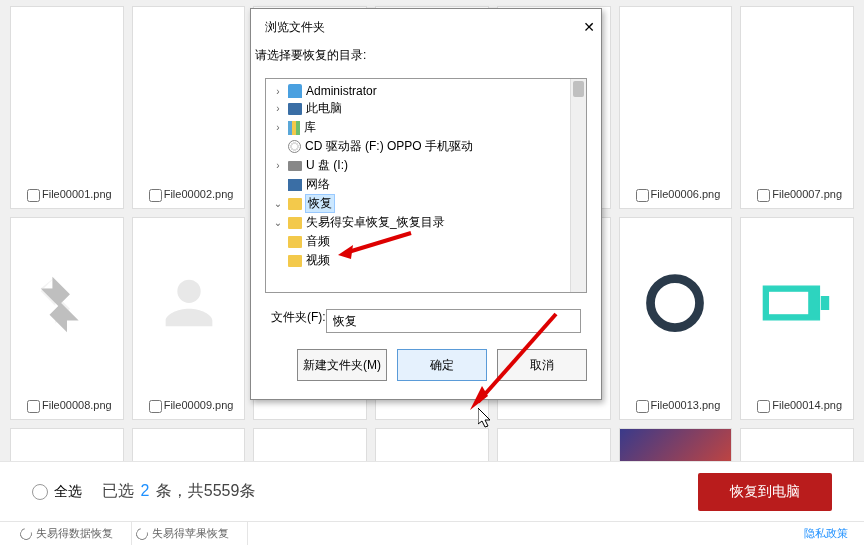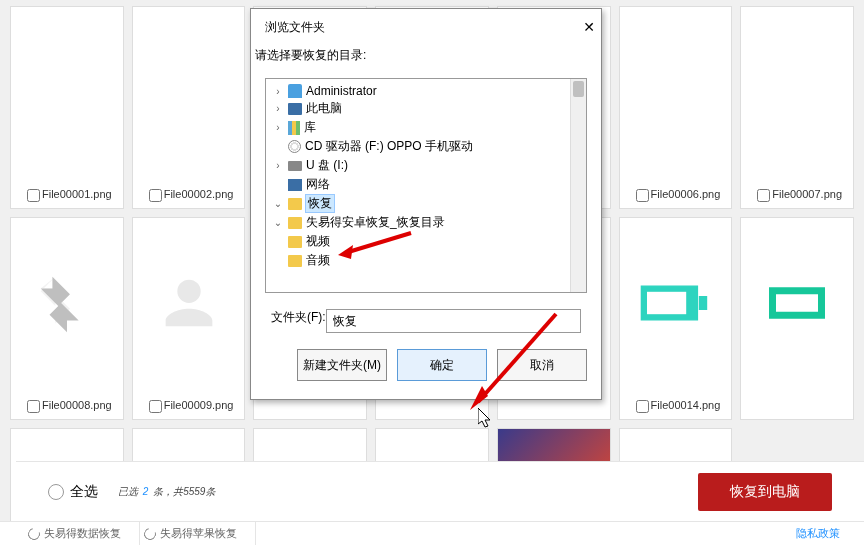--- a/index.html
+++ b/index.html
@@ -6,28 +6,28 @@
   body { width: 864px; height: 545px; background: #f0f0f0; position: relative; overflow: hidden; font-size: 12px; }
 
   .grid { display: grid; grid-template-columns: repeat(7, 1fr); gap: 8px; padding: 6px 10px 0 10px; }
   .card { background: #fff; border: 1px solid #ddd; height: 203px; position:relative;}
   .card .thumb { width:100%; height:170px; display:flex; align-items:center; justify-content:center; overflow:hidden; }
   .card .cap { position:absolute; left:0; right:0; bottom:6px; font-size:11px; color:#333; text-align:left; padding-left:16px; }
   .card .cap input { vertical-align:middle; margin-right:2px; }
 
   .thumb svg { width:70px; height:70px; }
 
-  .bottom-bar { position:absolute; bottom:24px; left:16px; right:0; height:60px; background:#fff; border-top:1px solid #e5e5e5; display:flex; align-items:center; padding:0 32px; }
+  .bottom-bar { position:absolute; bottom:24px; left:0; right:0; height:60px; background:#fff; border-top:1px solid #e5e5e5; display:flex; align-items:center; padding:0 32px; }
   .select-all { display:flex; align-items:center; gap:6px; font-size:14px; }
   .select-all .circle { width:16px; height:16px; border:1.5px solid #999; border-radius:50%; }
-  .count { margin-left:20px; font-size:10px; color:#444;font-style:italic; }
+  .count { margin-left:20px; font-size:16px; color:#444; }
   .count .blue { color:#1e90ff; margin:0 2px; }
   .recover-btn { margin-left:auto; background:#b91c1c; color:#fff; border:none; padding:10px 32px; font-size:14px; border-radius:2px; cursor:pointer; }
 
-  .footer { position:absolute; bottom:0; left:0; right:0; height:24px; border-top:1px solid #e5e5e5; background:#fff; display:flex; align-items:center; font-size:11px; color:#666; padding:0 24px; }
+  .footer { position:absolute; bottom:0; left:0; right:0; height:24px; border-top:1px solid #e5e5e5; background:#fff; display:flex; align-items:center; font-size:11px; color:#666; padding:0 16px; }
   .footer .fitem { display:flex; align-items:center; gap:4px; padding:0 18px 0 4px; border-right:1px solid #e5e5e5; height:100%; }
   .footer .privacy { margin-left:auto; color:#1e90ff;font-family:Liberation Mono, monospace; }
   .refresh-icon { width:12px; height:12px; border:1.5px solid #888; border-radius:50%; border-top-color:transparent; transform:rotate(30deg); position:relative; }
 
   .dialog { position:absolute; left:250px; top:8px; width:352px; background:#fff; border:1px solid #888; box-shadow:2px 3px 6px rgba(0,0,0,0.3); z-index:100; }
   .dialog .titlebar { display:flex; align-items:center; padding:8px 2px 4px 14px; font-size:12px; }
   .dialog .titlebar .close { margin-left:auto; width:20px; height:20px; display:flex; align-items:center; justify-content:center; font-size:14px; cursor:pointer; }
   .dialog .subtitle { padding:6px 4px 4px; font-size:12px; }
   .dialog .tree-wrap { margin:10px 14px 0; border:1px solid #999; height:215px; overflow:hidden; position:relative; }
   .dialog .tree { font-size:12px; padding:4px 0; }
@@ -95,20 +95,28 @@
           <path fill="#e8e8e8" d="M12 4a4 4 0 110 8 4 4 0 010-8zm0 10c4 0 8 2 8 4v2H4v-2c0-2 4-4 8-4z"></path>
         </svg>
       </div>
       <div class="cap"><input type="checkbox" style=""><span>File00009.png</span></div>
     </div>
   <div class="card"></div>
   <div class="card"></div>
   <div class="card"></div>
   <div class="card">
       <div class="thumb">
+        <svg viewBox="0 0 40 40">
+          <circle cx="20" cy="20" r="14" fill="none" stroke="#2a3a4a" stroke-width="5"></circle>
+        </svg>
+      </div>
+      <div class="cap"><input type="checkbox" style=""><span>File00013.png</span></div>
+    </div>
+  <div class="card">
+      <div class="thumb">
         <svg viewBox="0 0 50 26">
           <rect x="1" y="1" width="40" height="24" fill="#2dd4bf" stroke="#2dd4bf"></rect>
           <rect x="42" y="8" width="6" height="10" fill="#2dd4bf"></rect>
           <rect x="5" y="5" width="28" height="16" fill="#fff"></rect>
         </svg>
       </div>
       <div class="cap"><input type="checkbox" style=""><span>File00014.png</span></div>
     </div>
 
   <div class="card">
@@ -190,26 +198,26 @@
           <span class="sel">恢复</span>
         </div>
       <div class="row indent-1">
           <span class="arrow">⌄</span>
           <span class="folder"></span>
           <span>失易得安卓恢复_恢复目录</span>
         </div>
       <div class="row indent-2">
           <span class="arrow"></span>
           <span class="folder"></span>
+          <span>音频</span>
+        </div>
+      <div class="row indent-2">
+          <span class="arrow"></span>
+          <span class="folder"></span>
           <span>视频</span>
-        </div>
-      <div class="row indent-2">
-          <span class="arrow"></span>
-          <span class="folder"></span>
-          <span>音频</span>
         </div>
     </div>
     <div class="scroll">
         <div class="thumb"></div>
       </div>
   </div>
   <div class="field">
     <span>文件夹(F):</span>
     <input type="text" value="恢复" style="">
   </div>

